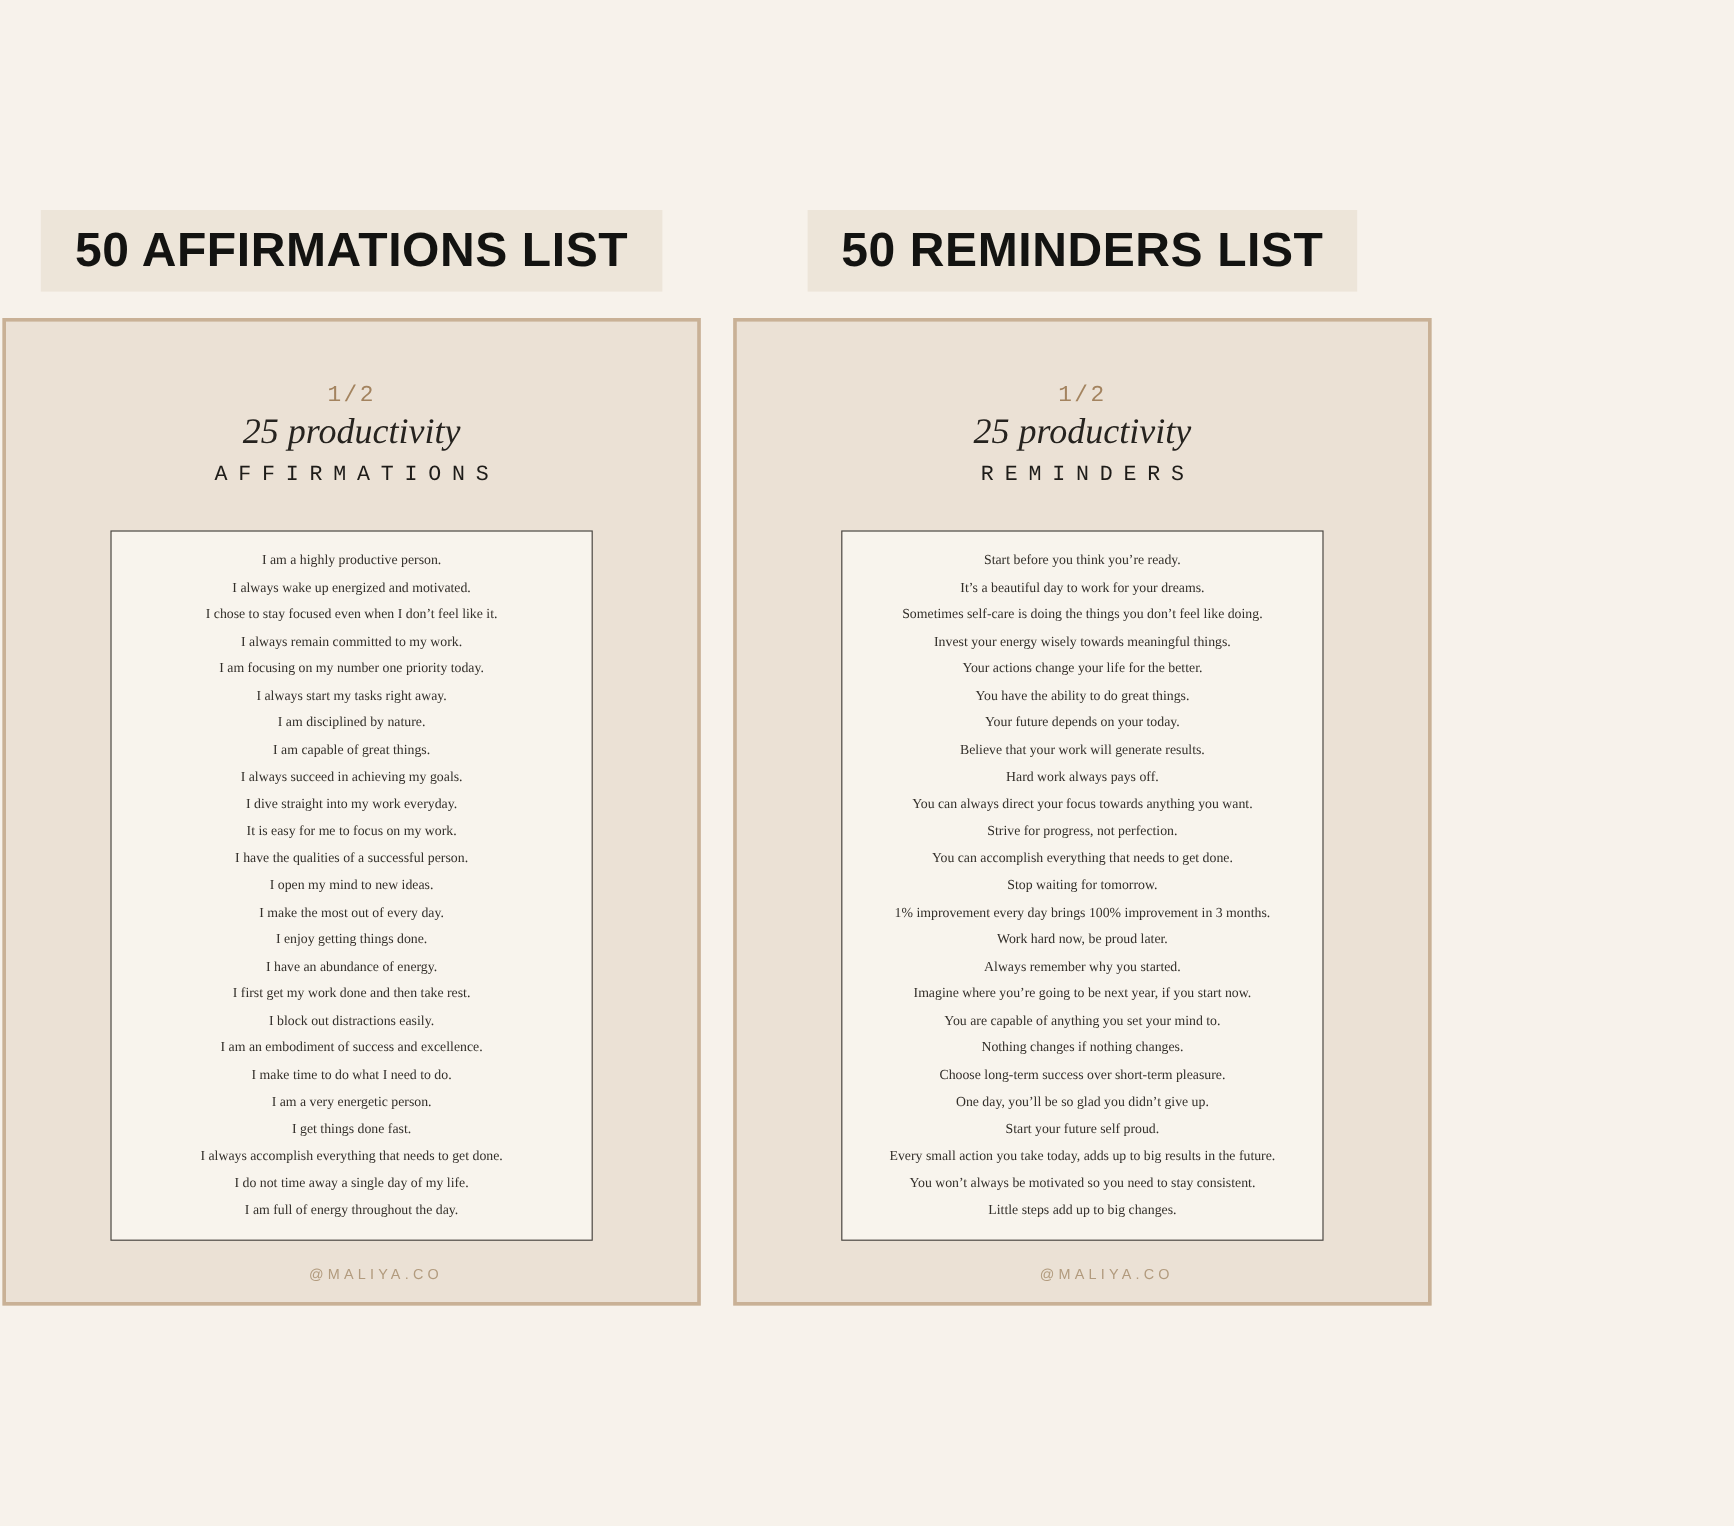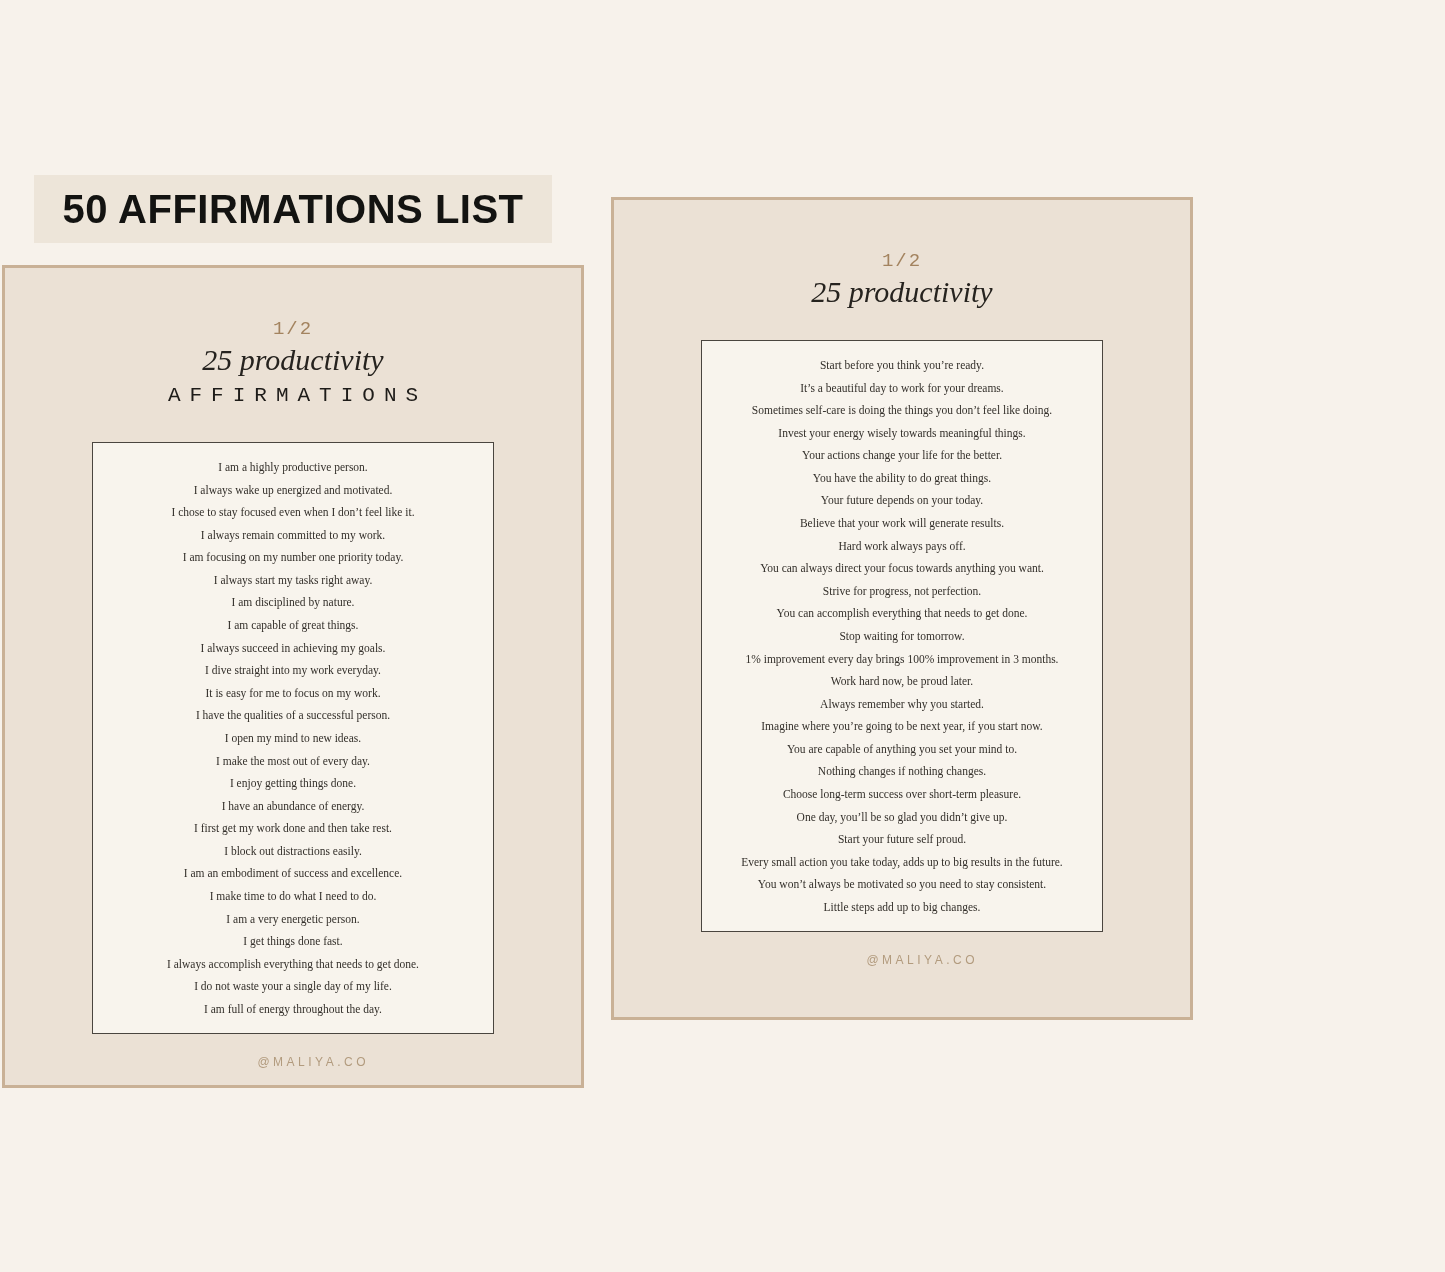--- a/index.html
+++ b/index.html
@@ -59,21 +59,21 @@
   }
   .card-subtitle {
     font-family: "Liberation Serif", serif;
     font-style: italic;
     font-size: 30px;
     color: #26231f;
     line-height: 36px;
   }
   .card-title {
     font-family: "Liberation Mono", "DejaVu Sans Mono", monospace;
-    font-size: 21px;
+    font-size: 18px;
     letter-spacing: 9px;
     text-indent: 9px;
     color: #1e1c19;
     line-height: 32px;
     margin-top: 2px;
   }
   .list-box {
     width: 402px;
     height: 592px;
     box-sizing: border-box;
@@ -131,31 +131,33 @@
             <div class="list-line">I make the most out of every day.</div>
             <div class="list-line">I enjoy getting things done.</div>
             <div class="list-line">I have an abundance of energy.</div>
             <div class="list-line">I first get my work done and then take rest.</div>
             <div class="list-line">I block out distractions easily.</div>
             <div class="list-line">I am an embodiment of success and excellence.</div>
             <div class="list-line">I make time to do what I need to do.</div>
             <div class="list-line">I am a very energetic person.</div>
             <div class="list-line">I get things done fast.</div>
             <div class="list-line">I always accomplish everything that needs to get done.</div>
-            <div class="list-line">I do not waste your a single day of my life.</div>
+            <div class="list-line">I do not time away a single day of my life.</div>
             <div class="list-line">I am full of energy throughout the day.</div>
           </div>
         <div class="card-footer">@MALIYA.CO</div>
       </div>
     </div>
 
     <div class="column">
+      <div class="band">50 REMINDERS LIST</div>
       <div class="card">
         <div class="page-indicator">1/2</div>
         <div class="card-subtitle">25 productivity</div>
+        <div class="card-title">REMINDERS</div>
         <div class="list-box">
             <div class="list-line">Start before you think you’re ready.</div>
             <div class="list-line">It’s a beautiful day to work for your dreams.</div>
             <div class="list-line">Sometimes self-care is doing the things you don’t feel like doing.</div>
             <div class="list-line">Invest your energy wisely towards meaningful things.</div>
             <div class="list-line">Your actions change your life for the better.</div>
             <div class="list-line">You have the ability to do great things.</div>
             <div class="list-line">Your future depends on your today.</div>
             <div class="list-line">Believe that your work will generate results.</div>
             <div class="list-line">Hard work always pays off.</div>

